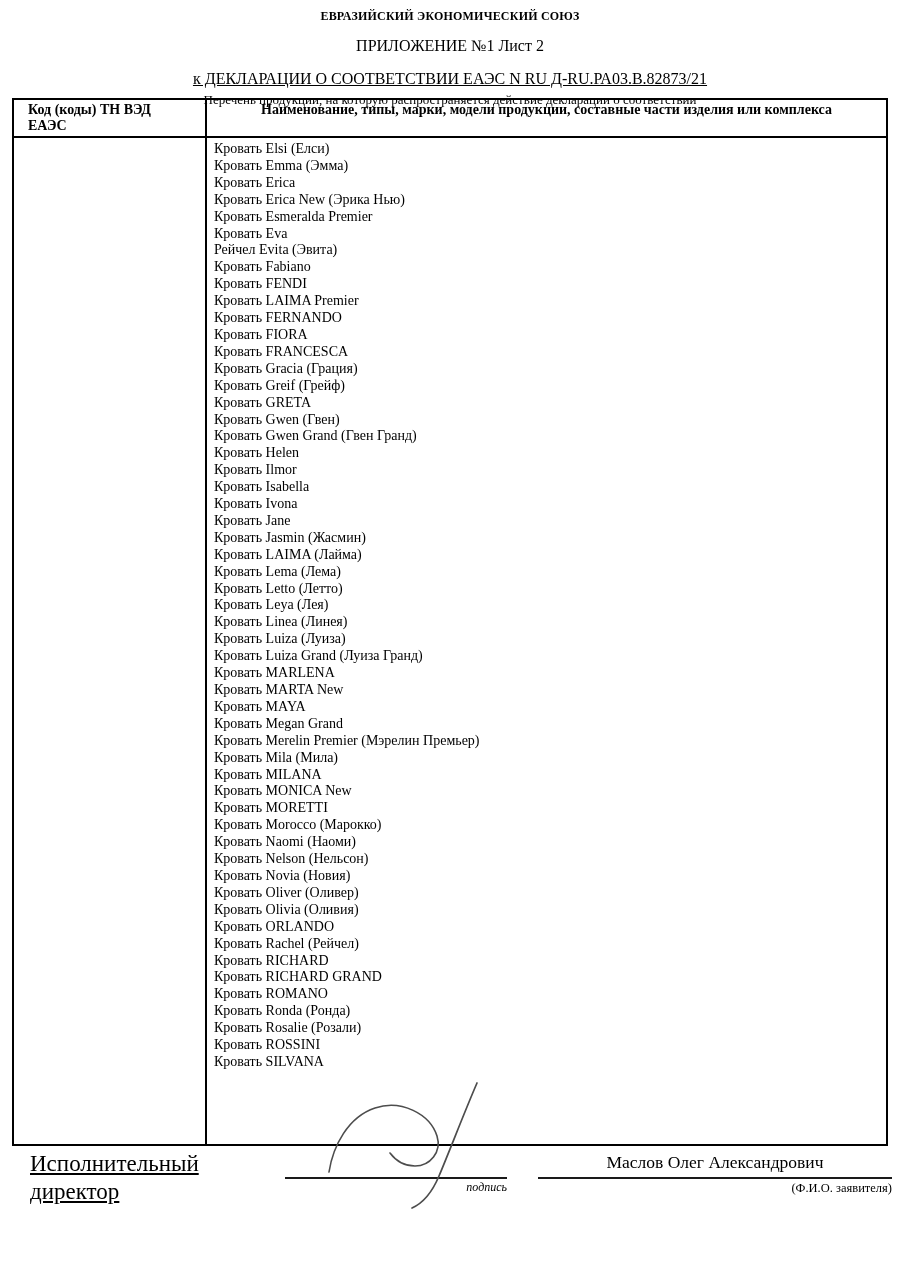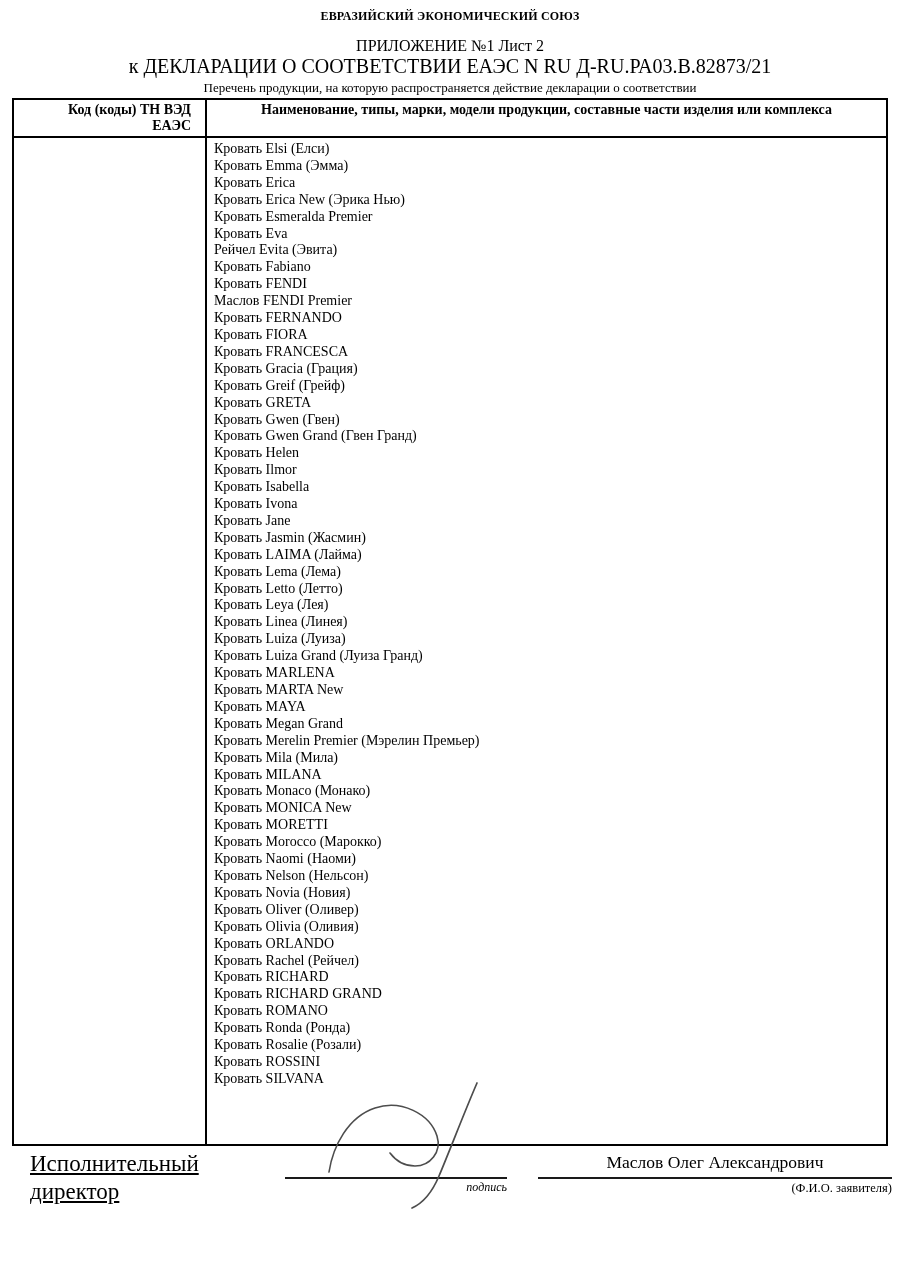--- a/index.html
+++ b/index.html
@@ -15,36 +15,36 @@
   
   .doc-header {
     position: absolute; top: 6px; left: 0; width: 900px;
     text-align: center;
   }
   .union-title {
     font-size: 12px; font-weight: bold; line-height: 20px;
     letter-spacing: 0.2px;
   }
   .appendix-line { font-size: 16px; line-height: 19px; margin-top: 10px; }
-  .declaration-line { font-size: 20px; line-height: 19px; margin-top: 2px; }
+  .declaration-line { font-size: 16px; line-height: 19px; margin-top: 14px; text-decoration: underline; }
   .list-caption { font-size: 13px; line-height: 18px; margin-top: 3px; }
 
   
   .products-table {
     position: absolute; left: 12px; top: 98px;
     width: 876px; height: 1048px;
     border: 2px solid #000;
     box-sizing: border-box;
     display: flex; flex-direction: column;
   }
   .thead { display: flex; border-bottom: 2px solid #000; }
   .th-code {
     width: 193px; box-sizing: border-box;
     border-right: 2px solid #000;
-    text-align: right; font-weight: bold;
+    text-align: left; font-weight: bold;
     font-size: 14px; line-height: 15.5px;
     padding: 2px 14px 3px;
   }
   .th-name {
     flex: 1; text-align: center; font-weight: bold;
     font-size: 14px; line-height: 15.5px;
     padding: 2px 9px 3px;
   }
   .tbody { display: flex; flex: 1; min-height: 0; }
   .td-code {
@@ -114,21 +114,21 @@
     <div class="td-name">
         <div class="product-line">Кровать Elsi (Елси)</div>
         <div class="product-line">Кровать Emma (Эмма)</div>
         <div class="product-line">Кровать Erica</div>
         <div class="product-line">Кровать Erica New (Эрика Нью)</div>
         <div class="product-line">Кровать Esmeralda Premier</div>
         <div class="product-line">Кровать Eva</div>
         <div class="product-line">Рейчел Evita (Эвита)</div>
         <div class="product-line">Кровать Fabiano</div>
         <div class="product-line">Кровать FENDI</div>
-        <div class="product-line">Маслов FENDI Premier</div>
+        <div class="product-line">Кровать LAIMA Premier</div>
         <div class="product-line">Кровать FERNANDO</div>
         <div class="product-line">Кровать FIORA</div>
         <div class="product-line">Кровать FRANCESCA</div>
         <div class="product-line">Кровать Gracia (Грация)</div>
         <div class="product-line">Кровать Greif (Грейф)</div>
         <div class="product-line">Кровать GRETA</div>
         <div class="product-line">Кровать Gwen (Гвен)</div>
         <div class="product-line">Кровать Gwen Grand (Гвен Гранд)</div>
         <div class="product-line">Кровать Helen</div>
         <div class="product-line">Кровать Ilmor</div>
@@ -143,21 +143,20 @@
         <div class="product-line">Кровать Linea (Линея)</div>
         <div class="product-line">Кровать Luiza (Луиза)</div>
         <div class="product-line">Кровать Luiza Grand (Луиза Гранд)</div>
         <div class="product-line">Кровать MARLENA</div>
         <div class="product-line">Кровать MARTA New</div>
         <div class="product-line">Кровать MAYA</div>
         <div class="product-line">Кровать Megan Grand</div>
         <div class="product-line">Кровать Merelin Premier (Мэрелин Премьер)</div>
         <div class="product-line">Кровать Mila (Мила)</div>
         <div class="product-line">Кровать MILANA</div>
-        <div class="product-line">Кровать Monaco (Монако)</div>
         <div class="product-line">Кровать MONICA New</div>
         <div class="product-line">Кровать MORETTI</div>
         <div class="product-line">Кровать Morocco (Марокко)</div>
         <div class="product-line">Кровать Naomi (Наоми)</div>
         <div class="product-line">Кровать Nelson (Нельсон)</div>
         <div class="product-line">Кровать Novia (Новия)</div>
         <div class="product-line">Кровать Oliver (Оливер)</div>
         <div class="product-line">Кровать Olivia (Оливия)</div>
         <div class="product-line">Кровать ORLANDO</div>
         <div class="product-line">Кровать Rachel (Рейчел)</div>

